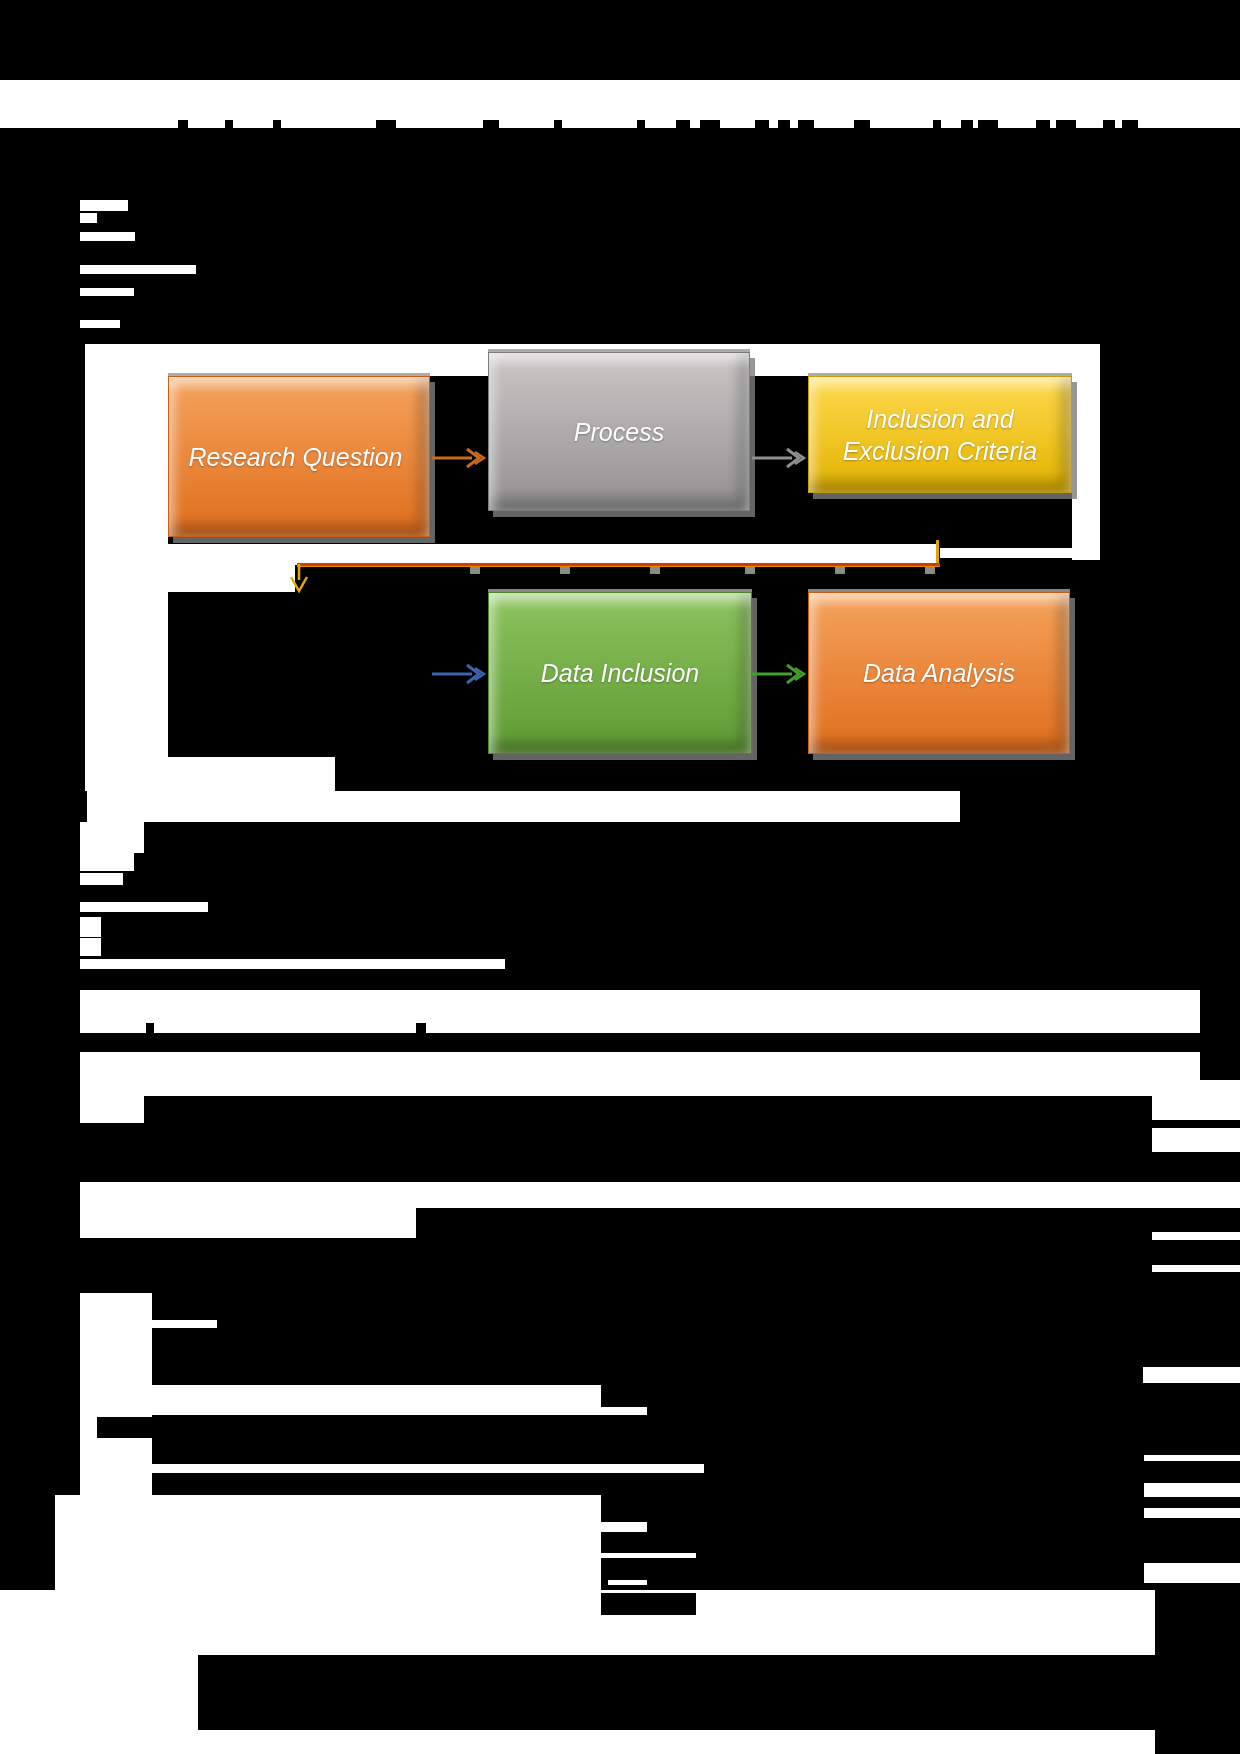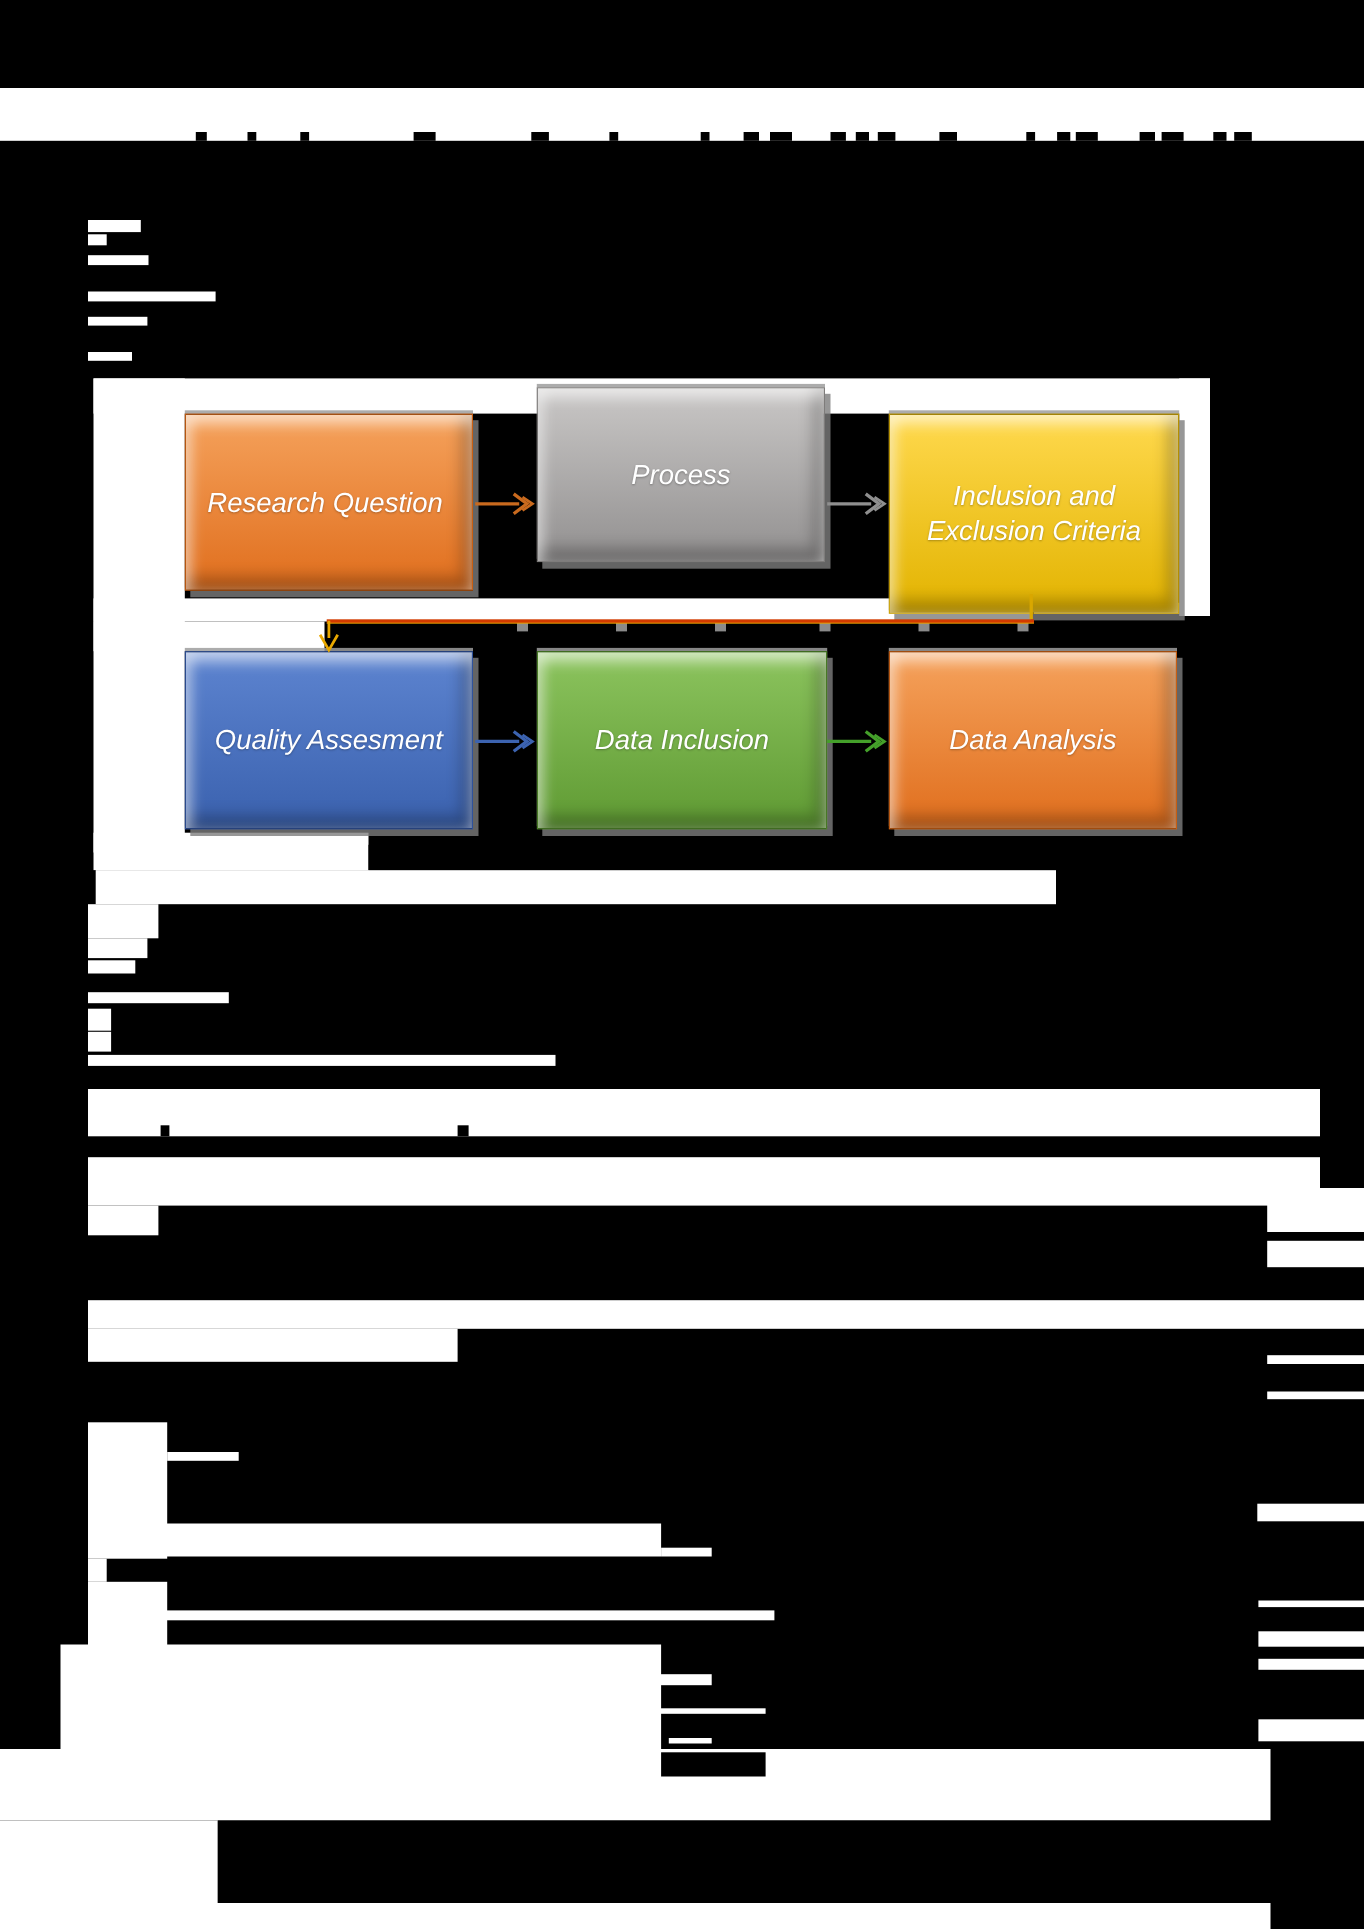--- a/index.html
+++ b/index.html
@@ -107,22 +107,21 @@
       <div class="frag" style="left: 961px; top: 120px; width: 12px; height: 8px;"></div>
       <div class="frag" style="left: 978px; top: 120px; width: 20px; height: 8px;"></div>
       <div class="frag" style="left: 1036px; top: 120px; width: 14px; height: 8px;"></div>
       <div class="frag" style="left: 1056px; top: 120px; width: 20px; height: 8px;"></div>
       <div class="frag" style="left: 1103px; top: 120px; width: 12px; height: 8px;"></div>
       <div class="frag" style="left: 1122px; top: 120px; width: 16px; height: 8px;"></div>
     </div>
 
   <div class="node" style="left: 168px; top: 376px; width: 262px; height: 161px; background: linear-gradient(rgb(245, 162, 92) 0%, rgb(224, 110, 29) 100%); border: 1px solid rgb(200, 95, 18); padding-left: 19px;">Research Question</div>
   <div class="node" style="left: 488px; top: 352px; width: 262px; height: 159px; background: linear-gradient(rgb(201, 199, 198) 0%, rgb(146, 144, 144) 100%); border: 1px solid rgb(126, 124, 123);">Process</div>
-  <div class="node" style="left: 808px; top: 376px; width: 264px; height: 182px; background: linear-gradient(rgb(255, 217, 78) 0%, rgb(226, 179, 0) 100%); border: 1px solid rgb(199, 158, 0);">Inclusion and Exclusion Criteria</div>
-  <div class="node" style="left: 168px; top: 592px; width: 262px; height: 162px; background: linear-gradient(rgb(93, 132, 208) 0%, rgb(58, 97, 174) 100%); border: 1px solid rgb(47, 82, 155);">Quality Assesment</div>
+  <div class="node" style="left: 808px; top: 376px; width: 264px; height: 117px; background: linear-gradient(rgb(255, 217, 78) 0%, rgb(226, 179, 0) 100%); border: 1px solid rgb(199, 158, 0);">Inclusion and Exclusion Criteria</div>
   <div class="node" style="left: 488px; top: 592px; width: 264px; height: 162px; background: linear-gradient(rgb(140, 196, 94) 0%, rgb(95, 154, 51) 100%); border: 1px solid rgb(79, 133, 42);">Data Inclusion</div>
   <div class="node" style="left: 808px; top: 592px; width: 262px; height: 162px; background: linear-gradient(rgb(245, 162, 92) 0%, rgb(224, 110, 29) 100%); border: 1px solid rgb(200, 95, 18);">Data Analysis</div>
 
   <svg class="arrow" style="left:430px;top:444px" width="60" height="28" viewBox="0 0 60 28">
     <line x1="2" y1="14" x2="42" y2="14" stroke-width="3" stroke="#c96a1e"></line>
     <path d="M37 5 L49 14 L37 23" fill="none" stroke-width="3" stroke="#c96a1e"></path>
     <path d="M45 8 L54 14 L45 20" fill="none" stroke-width="2.5" stroke="#c96a1e"></path>
   </svg>
   <svg class="arrow" style="left:750px;top:444px" width="60" height="28" viewBox="0 0 60 28">
     <line x1="2" y1="14" x2="42" y2="14" stroke-width="3" stroke="#8f8f8f"></line>

